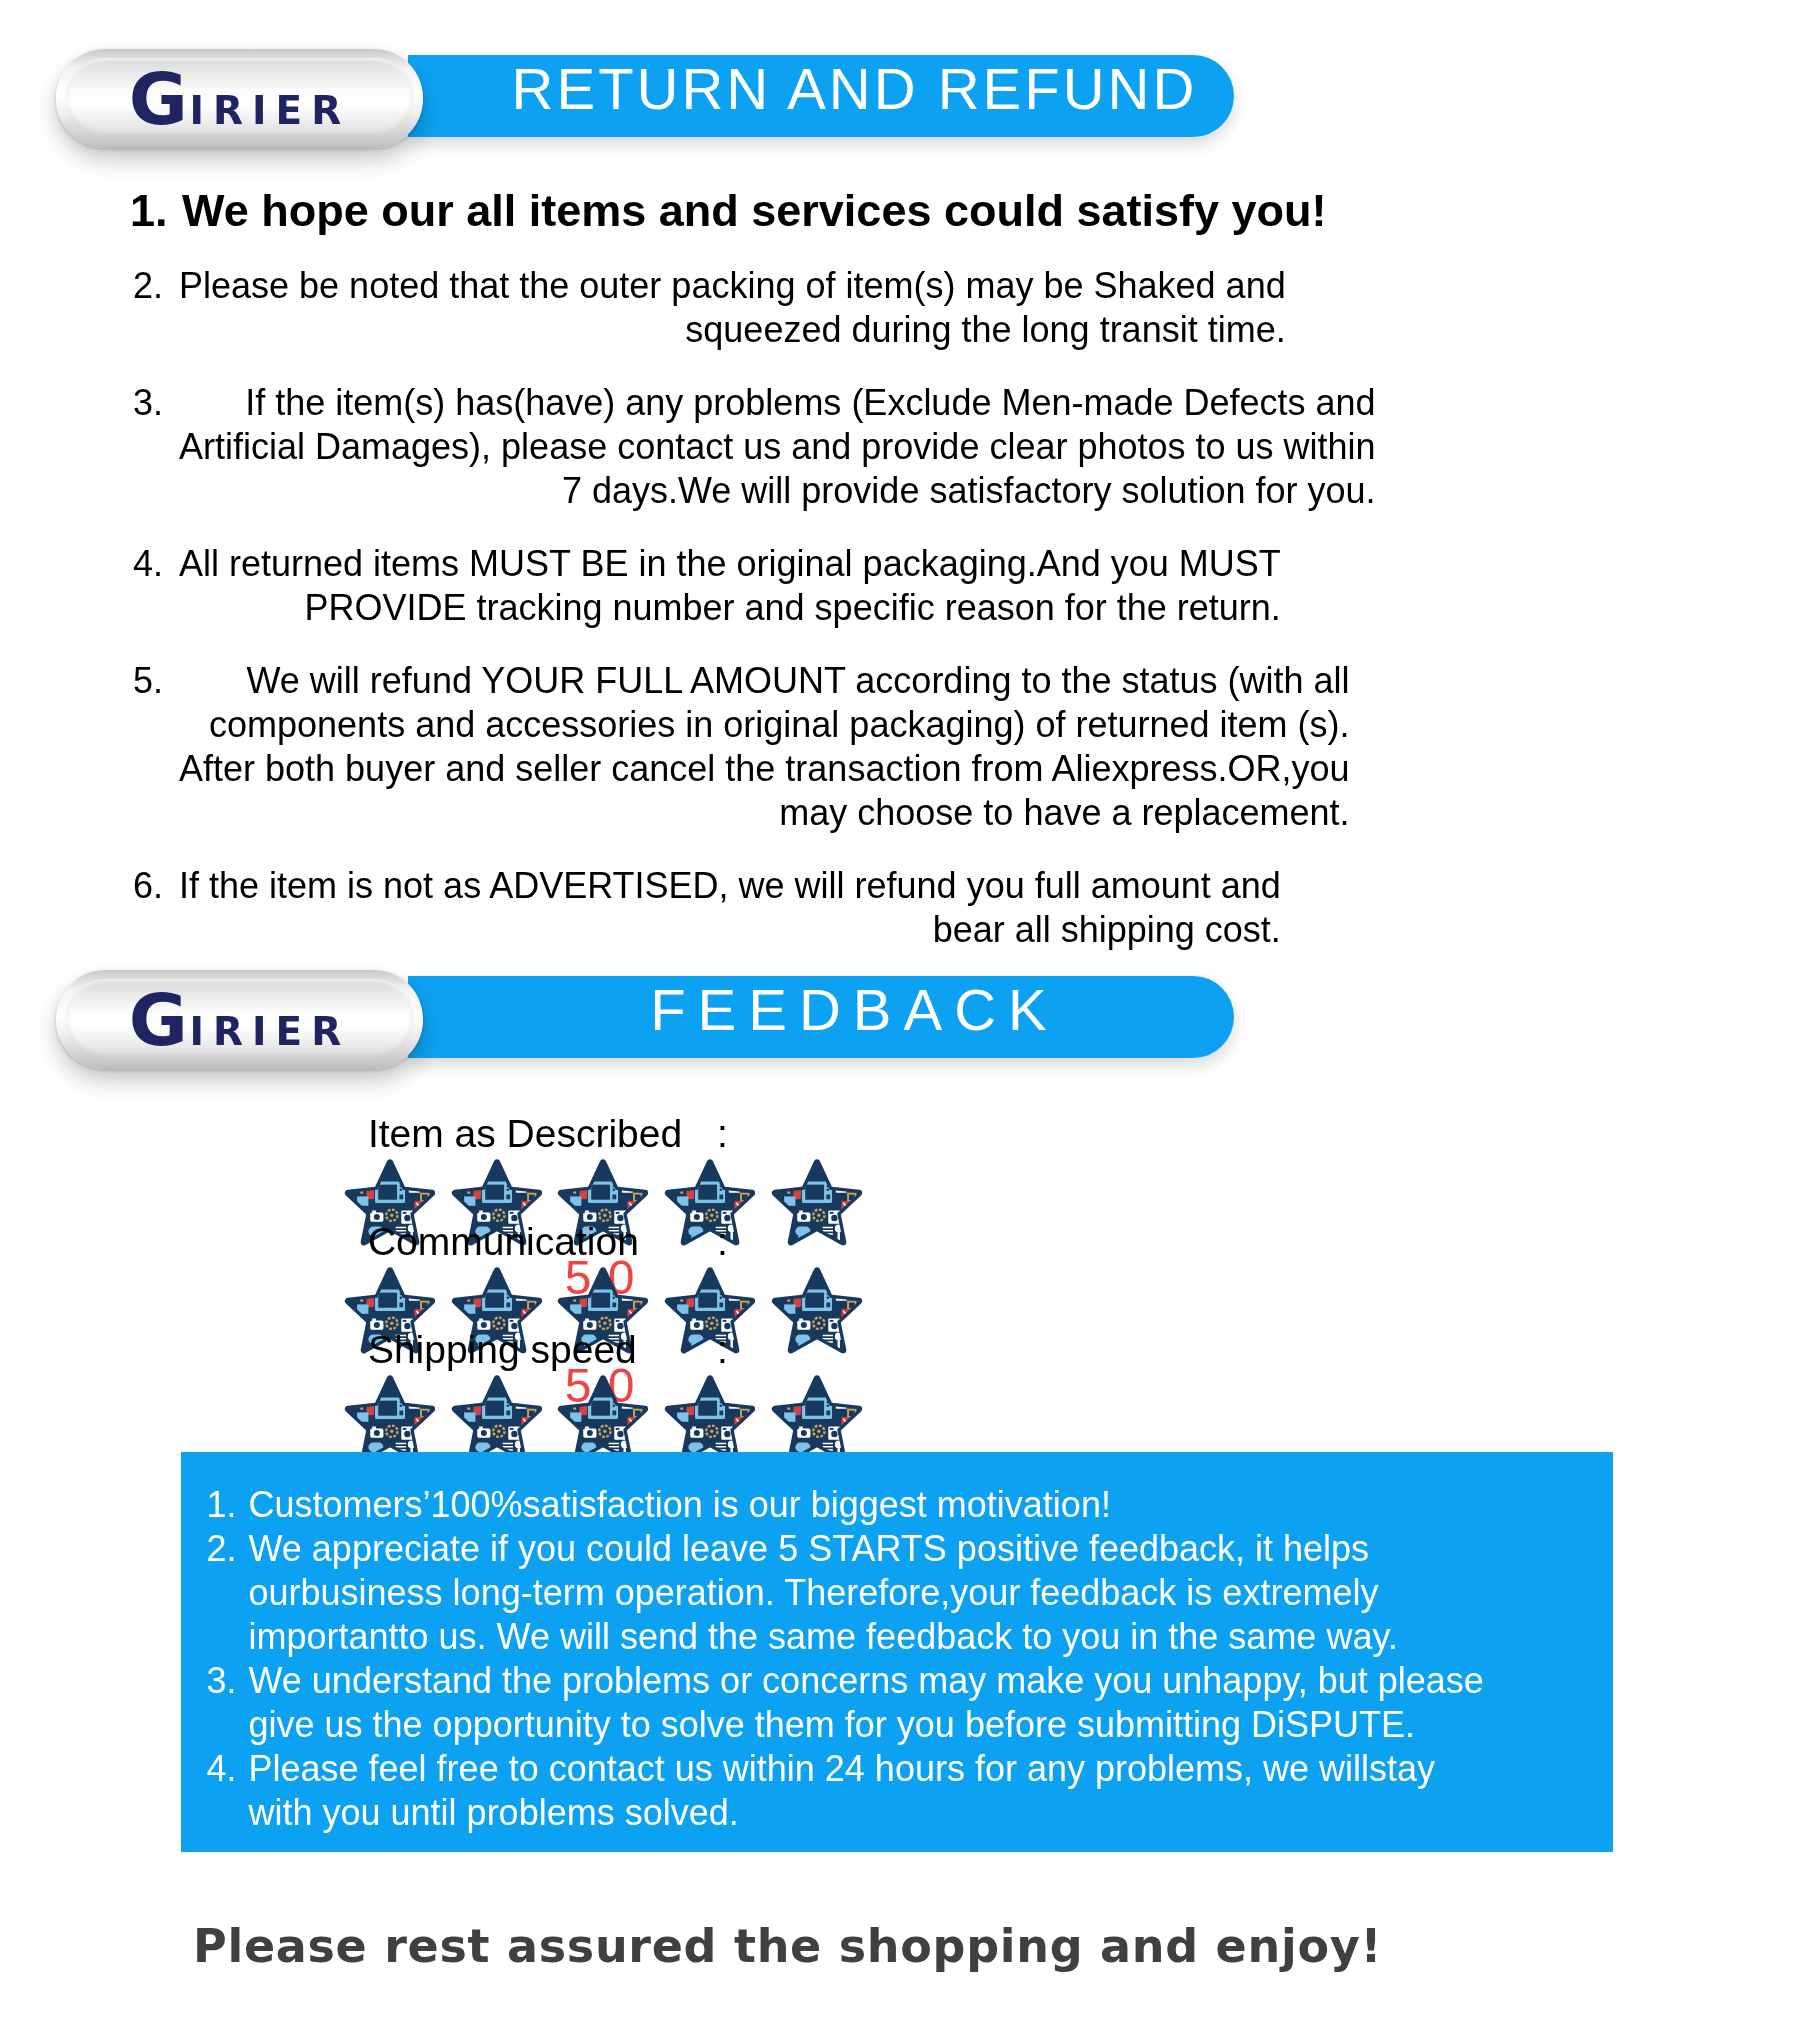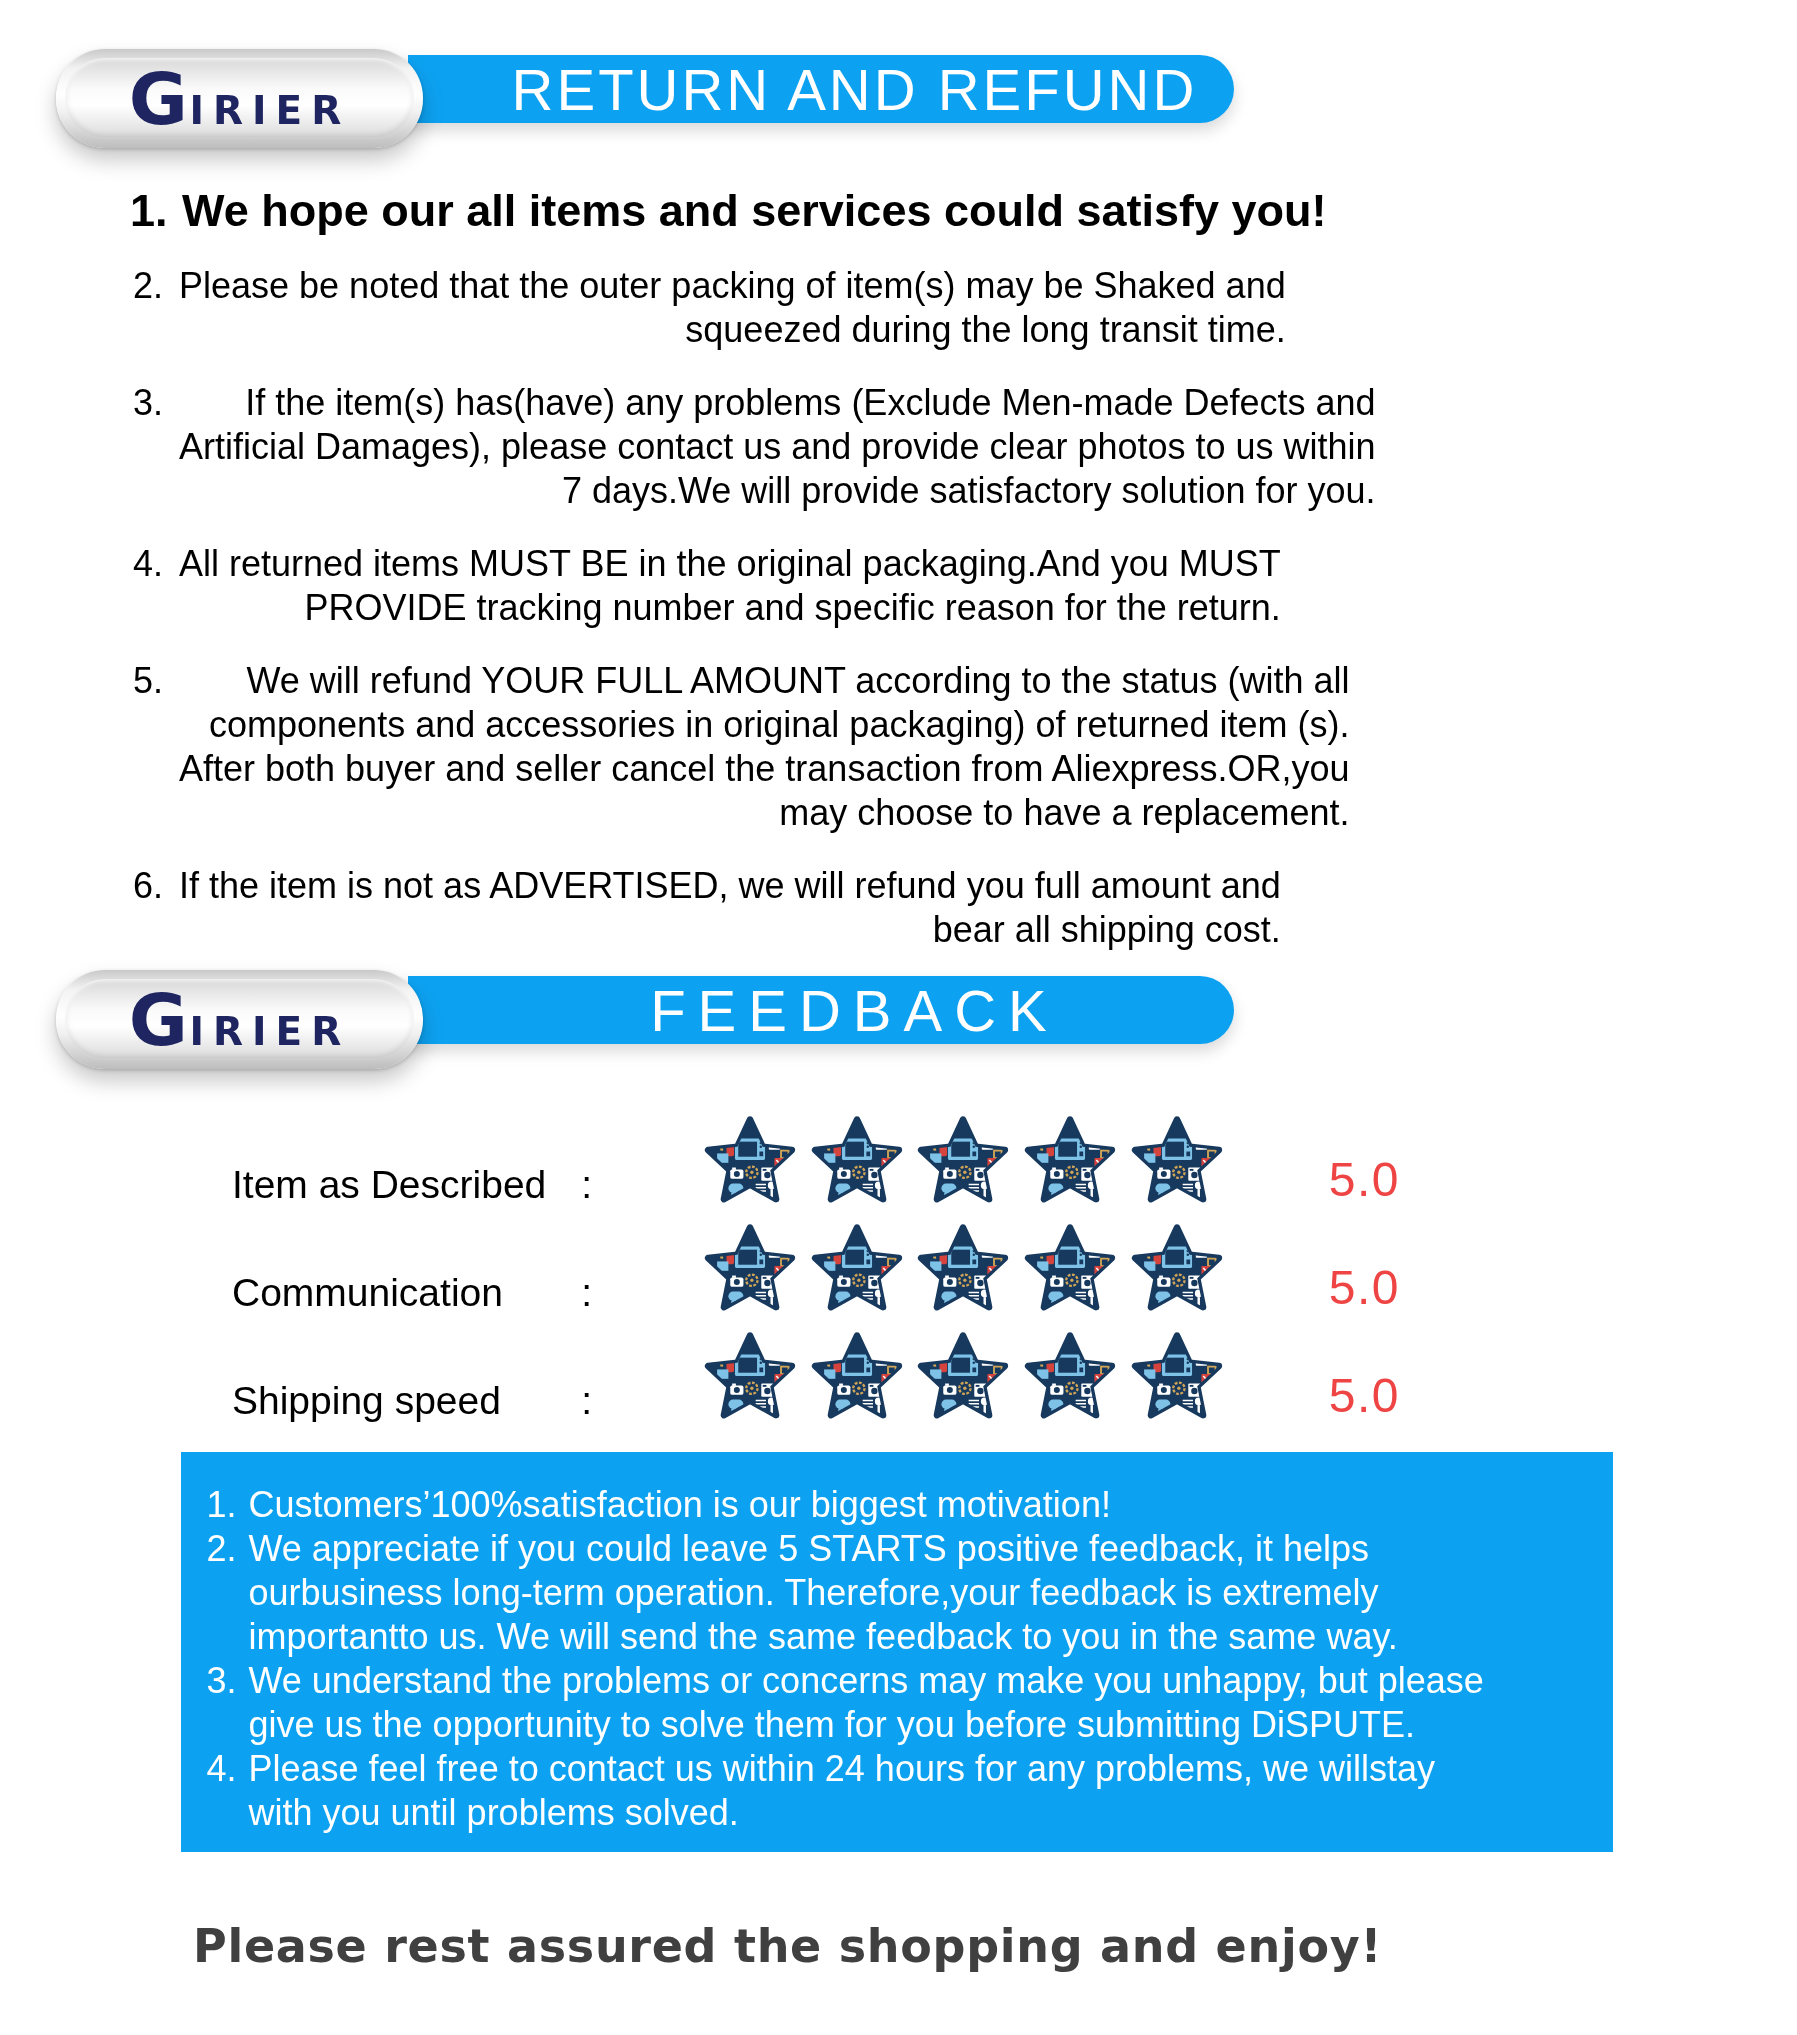--- a/index.html
+++ b/index.html
@@ -13,37 +13,37 @@
   .badge-inner{position:absolute;inset:9px;border-radius:40px;
          background:linear-gradient(180deg,#d8d8d8 0%,#fafafa 38%,#ffffff 58%,#dadada 100%);
          box-shadow:inset 0 1.5px 4.5px rgba(255,255,255,.95),inset 0 -3px 6.7px rgba(0,0,0,.13);
          display:flex;align-items:center;justify-content:center;}
   .logo{display:flex;align-items:baseline;color:#1e2560;font-family:"DejaVu Sans",sans-serif;
         font-weight:bold;line-height:1;}
   .logo .g{font-size:72px;letter-spacing:1.5px;}
   .logo .rest{font-size:39px;letter-spacing:9px;}
 
   
-  .banner{position:absolute;left:408px;width:826px;height:68px;background:#0da2f1;
-          border-radius:0 41px 41px 0;z-index:2;display:flex;align-items:flex-end;justify-content:center;
+  .banner{position:absolute;left:408px;width:826px;height:82px;background:#0da2f1;
+          border-radius:0 41px 41px 0;z-index:2;display:flex;align-items:flex-start;justify-content:center;
           box-shadow:0 7.5px 15px rgba(0,0,0,.15);}
   .banner-text{color:#ffffff;font-size:58px;font-weight:400;letter-spacing:3px;padding-left:67px;
                white-space:nowrap;}
   .banner-text.wide{letter-spacing:12px;}
 
   
   #return-items{position:absolute;left:133px;top:186px;width:1371px;}
   .policy-item{display:flex;align-items:flex-start;font-size:36px;line-height:44px;margin-bottom:29px;}
   .policy-item .num{flex:0 0 46px;}
   .policy-item .txt{white-space:pre-line;text-align:right;}
   .policy-item.headline{font-size:45px;line-height:49px;font-weight:bold;margin-bottom:29px;margin-left:-3px;}
   .policy-item.headline .num{flex:0 0 52px;}
 
   
-  .rating-row{position:absolute;left:232px;height:95px;display:flex;align-items:flex-end;}
+  .rating-row{position:absolute;left:232px;height:95px;display:flex;align-items:center;flex-direction:column;}
   .rating-label-box{width:360px;display:flex;justify-content:space-between;align-items:center;
                     font-size:39px;}
   .rating-stars{display:flex;gap:12.7px;margin-left:111px;}
   .star{width:94px;height:94px;display:block;}
   .rating-score{margin-left:105px;font-size:48px;color:#ef4444;letter-spacing:1.5px;}
 
   
   #note-box{position:absolute;left:181px;top:1452px;width:1432px;height:400px;background:#0da2f1;
             box-sizing:border-box;padding:31px 25.5px 0 25.5px;}
   .note-item{display:flex;align-items:flex-start;color:#ffffff;font-size:36px;line-height:44px;}

